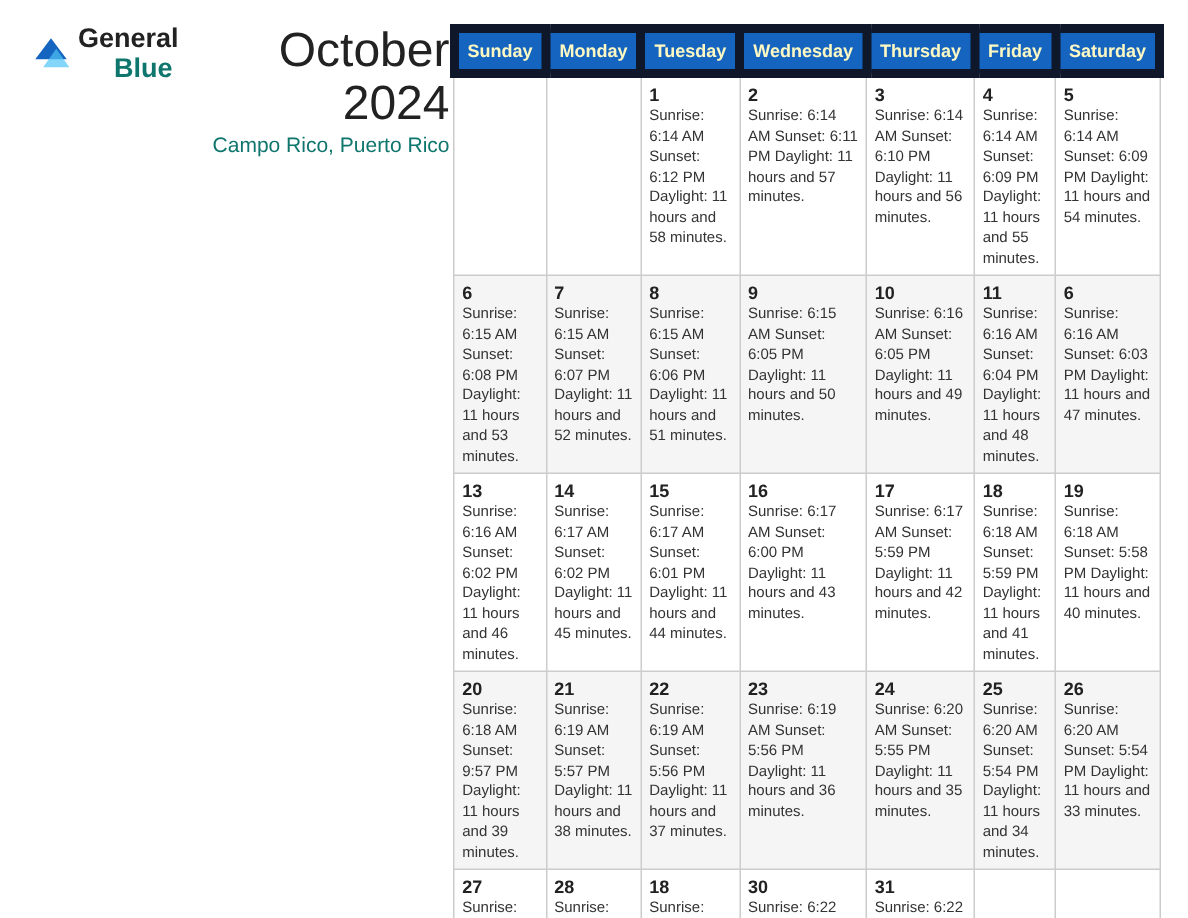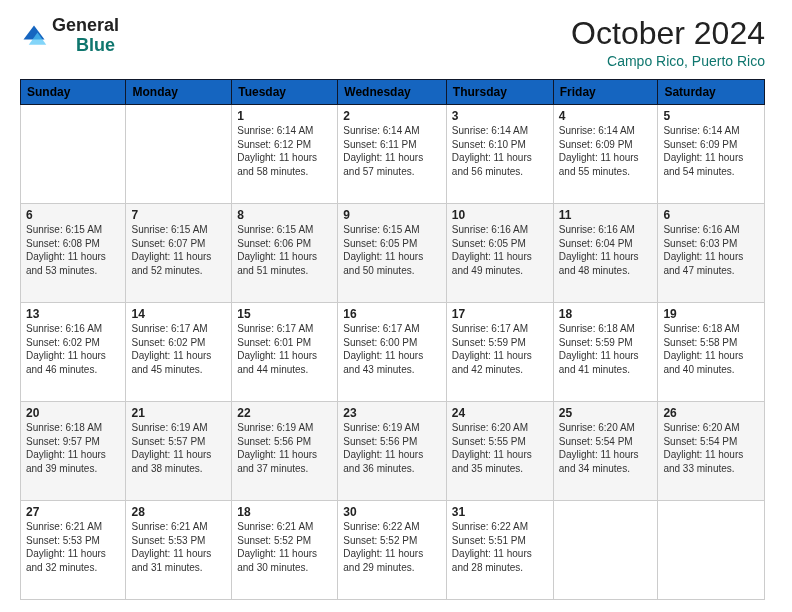--- a/index.html
+++ b/index.html
@@ -6,23 +6,23 @@
     body {
       width: 792px;
       height: 612px;
       font-family: Arial, sans-serif;
       background: #fff;
       overflow: hidden;
     }
     .page {
       width: 792px;
       height: 612px;
-      padding: 16px 27px 12px 20px;
+      padding: 16px 16px 12px 20px;
       display: flex;
-      flex-direction: column;
+      flex-direction: row;
     }
     .header {
       display: flex;
       justify-content: space-between;
       align-items: flex-start;
       margin-bottom: 10px;
     }
     .logo {
       display: flex;
       align-items: center;
@@ -54,26 +54,26 @@
       margin-top: 2px;
     }
     .calendar {
       flex: 1;
       border-collapse: collapse;
       width: 100%;
       font-size: 10.5px;
     }
     .calendar th {
       background: #1565c0;
-      color: #000000;
+      color: #fef9c3;
       text-align: left;
       padding: 5px 6px;
       font-size: 12px;
       font-weight: bold;
-      border: 1px solid #0f172a;
+      border: 6px solid #0f172a;
     }
     .calendar td {
       border: 1px solid #ccc;
       vertical-align: top;
       padding: 4px 5px;
       width: 113px;
       min-height: 70px;
       background: #fff;
     }
     .calendar tr:nth-child(even) td {

